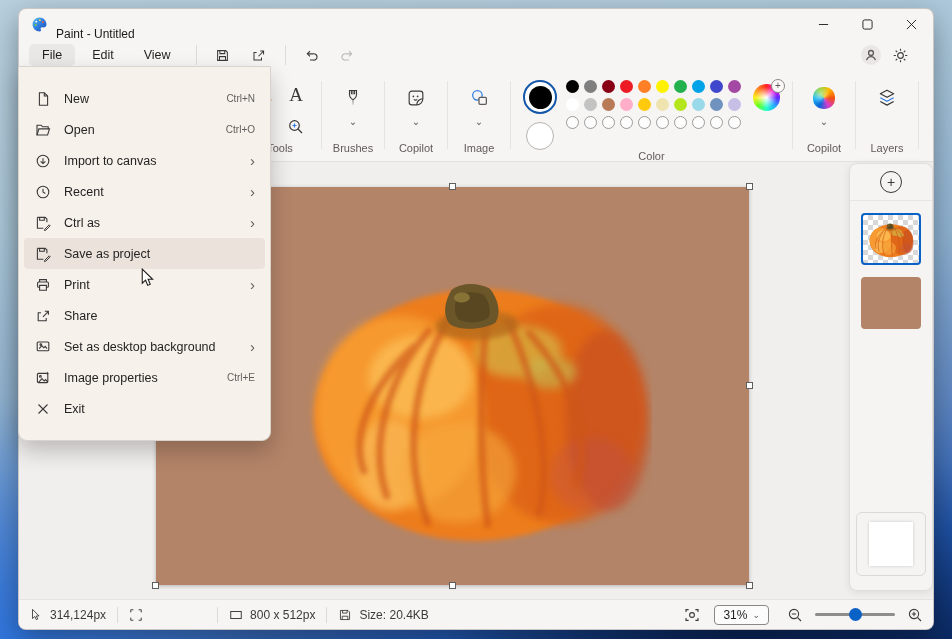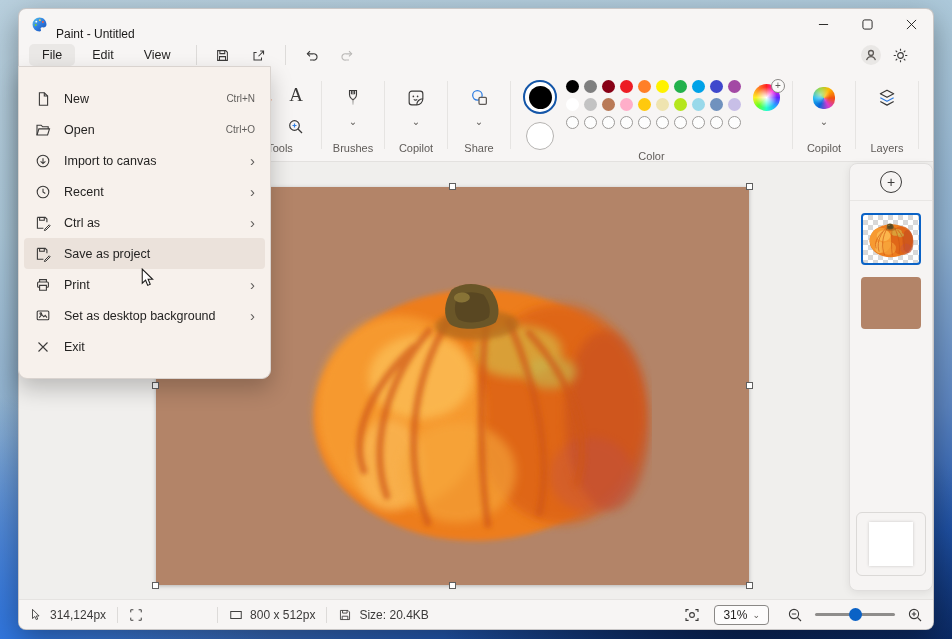--- a/index.html
+++ b/index.html
@@ -255,21 +255,21 @@
     <div class="rib-sep"></div>
 
     <div class="rib-group big-tool">
       <span class="ico">
         <svg viewBox="0 0 19 19" width="20" height="20" fill="none">
           <circle cx="8" cy="7" r="4.5" stroke="#2f7de1" stroke-width="1.2"></circle>
           <rect x="9.5" y="8.8" width="7" height="6.7" rx="1" stroke="#5f5b58" stroke-width="1.2" fill="#f7f5f4"></rect>
         </svg>
       </span>
       <span class="chev">⌄</span>
-      <span class="rib-label">Share</span>
+      <span class="rib-label">Image</span>
     </div>
     <div class="rib-sep"></div>
 
     <div class="rib-group color-group">
       <div class="color-row">
         <div class="big-swatches">
           <span class="sel-ring">
               <span class="sel-dot" style="background: rgb(0, 0, 0);"></span>
             </span>
           <span class="sec-dot" style="background: rgb(255, 255, 255);"></span>
@@ -571,27 +571,48 @@
           <rect x="2.6" y="5" width="10.8" height="5.2" rx="1"></rect>
           <path d="M4.6 8.4h6.8v4.8H4.6z" fill="#f7f1ec"></path>
         </svg>
       </span>
       <span class="mi-label">Print</span>
       <span class="mi-chev">›</span>
     </div>
     <div class="menu-item">
       <span class="mi-icon">
         <svg viewBox="0 0 16 16" width="16" height="16" fill="none" stroke="#3b3a39" stroke-width="1.1">
+          <path d="M6 4.8H3.2v8h8v-2.8"></path>
+          <path d="M8 8.8 13.4 3.4M9.8 3.2h3.6v3.6"></path>
+        </svg>
+      </span>
+      <span class="mi-label">Share</span>
+    </div>
+    <div class="menu-item">
+      <span class="mi-icon">
+        <svg viewBox="0 0 16 16" width="16" height="16" fill="none" stroke="#3b3a39" stroke-width="1.1">
           <rect x="2.2" y="3" width="11.6" height="8.8" rx="1"></rect>
           <path d="M4.2 9.6l2.6-3 2 2.2 1.4-1.4 1.8 2.2"></path>
           <circle cx="5.8" cy="5.6" r=".8"></circle>
         </svg>
       </span>
       <span class="mi-label">Set as desktop background</span>
       <span class="mi-chev">›</span>
+    </div>
+    <div class="menu-item">
+      <span class="mi-icon">
+        <svg viewBox="0 0 16 16" width="16" height="16" fill="none" stroke="#3b3a39" stroke-width="1.1">
+          <rect x="2.4" y="3.4" width="10.4" height="9.2" rx="1"></rect>
+          <circle cx="5.4" cy="6.4" r=".9"></circle>
+          <path d="M3.8 12.2l3.2-3.6 2.2 2.4 1.4-1.4 2.2 2.6"></path>
+          <path d="M12.6 1.6l.5 1.2 1.2.5-1.2.5-.5 1.2-.5-1.2-1.2-.5 1.2-.5z" fill="#3b3a39" stroke="none"></path>
+        </svg>
+      </span>
+      <span class="mi-label">Image properties</span>
+      <span class="mi-right">Ctrl+E</span>
     </div>
     <div class="menu-item">
       <span class="mi-icon">
         <svg viewBox="0 0 16 16" width="16" height="16" fill="none" stroke="#3b3a39" stroke-width="1.1">
           <path d="M3.5 3.5l9 9M12.5 3.5l-9 9"></path>
         </svg>
       </span>
       <span class="mi-label">Exit</span>
     </div>
   </div>

